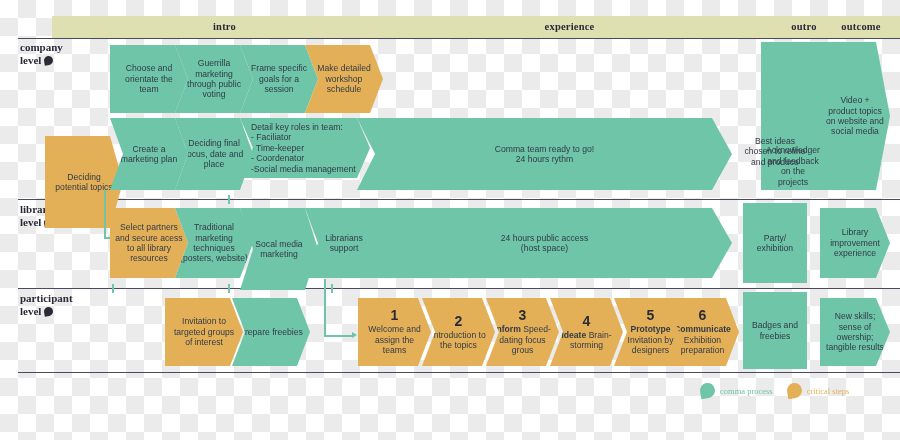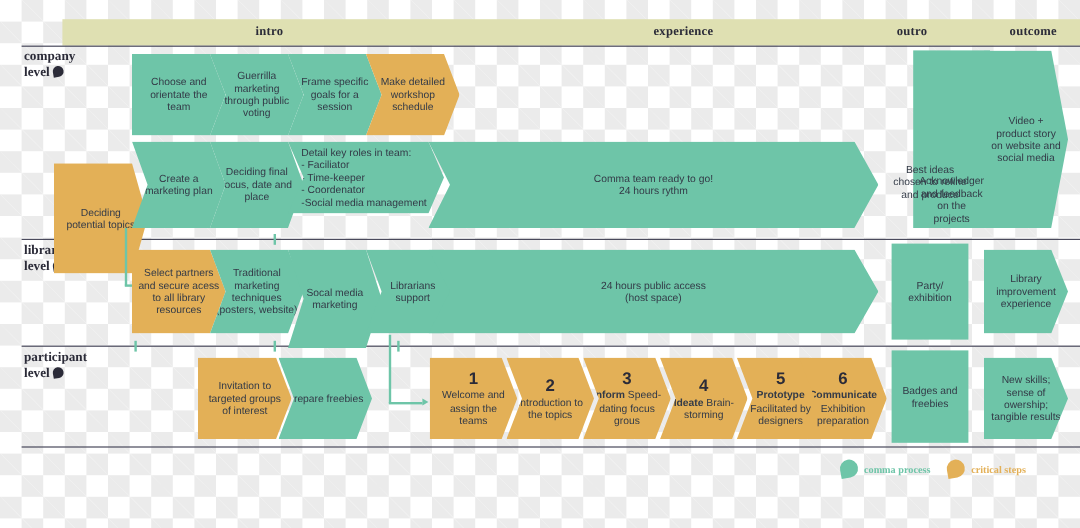--- a/index.html
+++ b/index.html
@@ -88,31 +88,31 @@
   
   .tick{position:absolute;width:1.6px;height:9px;background:#6ec5a8;}
 
   
   #legend{position:absolute;left:700px;top:383px;display:flex;gap:14px;align-items:center;}
   .lg{display:flex;align-items:center;gap:5px;}
   .lg-mark{
     width:15px;height:15px;border-radius:50% 50% 50% 0;
     transform:rotate(-10deg);
   }
-  .lg-txt{font-family:"Liberation Serif", serif;font-weight:bold;font-size:8.5px;}
+  .lg-txt{font-family:"Liberation Serif", serif;font-weight:normal;font-size:8.5px;}
 </style>
 </head>
 <body>
 
 <div id="canvas">
 
   <div id="phase-bar">
     <div class="phase-label" style="left:0px;width:345px;">intro</div>
     <div class="phase-label" style="left:345px;width:345px;">experience</div>
-    <div class="phase-label" style="left:668px;width:80px;">outro</div>
+    <div class="phase-label" style="left:712px;width:80px;">outro</div>
     <div class="phase-label" style="left:770px;width:78px;">outcome</div>
   </div>
 
   <div class="rule" style="top:38px;"></div>
   <div class="rule" style="top:199px;"></div>
   <div class="rule" style="top:288px;"></div>
   <div class="rule" style="top:372px;"></div>
 
   <div class="tick" style="left:112px;top:195px;"></div>
   <div class="tick" style="left:228px;top:195px;"></div>
@@ -164,21 +164,21 @@
   <div class="chev arrow-wide teal" style="left:357px;top:118px;width:375px;height:72px;white-space:pre-line;">
     <span class="txt">Comma team ready to go!
 24 hours rythm</span></div>
 
   <div class="chev plain teal" style="left:761px;top:42px;width:64px;height:148px;align-items:flex-end;padding-top:6px;">
     <span class="txt">Acknowledgement and feedback on the projects</span>
     </div>
   <div style="position:absolute;left:743px;top:136px;width:64px;text-align:center;font-size:8.6px;line-height:10.4px;color:#333a47;">Best ideas chosen to refine and produce</div>
 
   <div class="chev pent teal" style="left:820px;top:42px;width:70px;height:148px;">
-    <span class="txt">Video + product story on website and social media</span>
+    <span class="txt">Video + product topics on website and social media</span>
     </div>
 
   <div class="conn conn-v" style="left:104px;top:190px;height:48px;"></div>
   <div class="conn conn-h" style="left:104px;top:237px;width:12px;"></div>
   <div class="conn-head" style="left:116px;top:234px;"></div>
 
   <div class="chev arrow-start orange" style="left:110px;top:208px;width:78px;height:70px;">
     <span class="txt">Select partners and secure acess to all library resources</span>
     </div>
   <div class="chev arrow teal" style="left:175px;top:208px;width:78px;height:70px;">
@@ -237,21 +237,21 @@
     <span class="txt">
       <span class="num">4</span>
       <span class="bold-lead">Ideate</span>
       <span>Brain-storming</span>
     </span>
     </div>
   <div class="chev arrow orange" style="left:614px;top:298px;width:73px;height:68px;">
     <span class="txt">
       <span class="num">5</span>
       <span class="bold-lead">Prototype</span>
-      <span>Facilitated by designers</span>
+      <span>Invitation by designers</span>
     </span>
     </div>
   <div class="chev arrow orange" style="left:666px;top:298px;width:73px;height:68px;">
     <span class="txt">
       <span class="num">6</span>
       <span class="bold-lead">Communicate</span>
       <span>Exhibition preparation</span>
     </span>
     </div>
 

